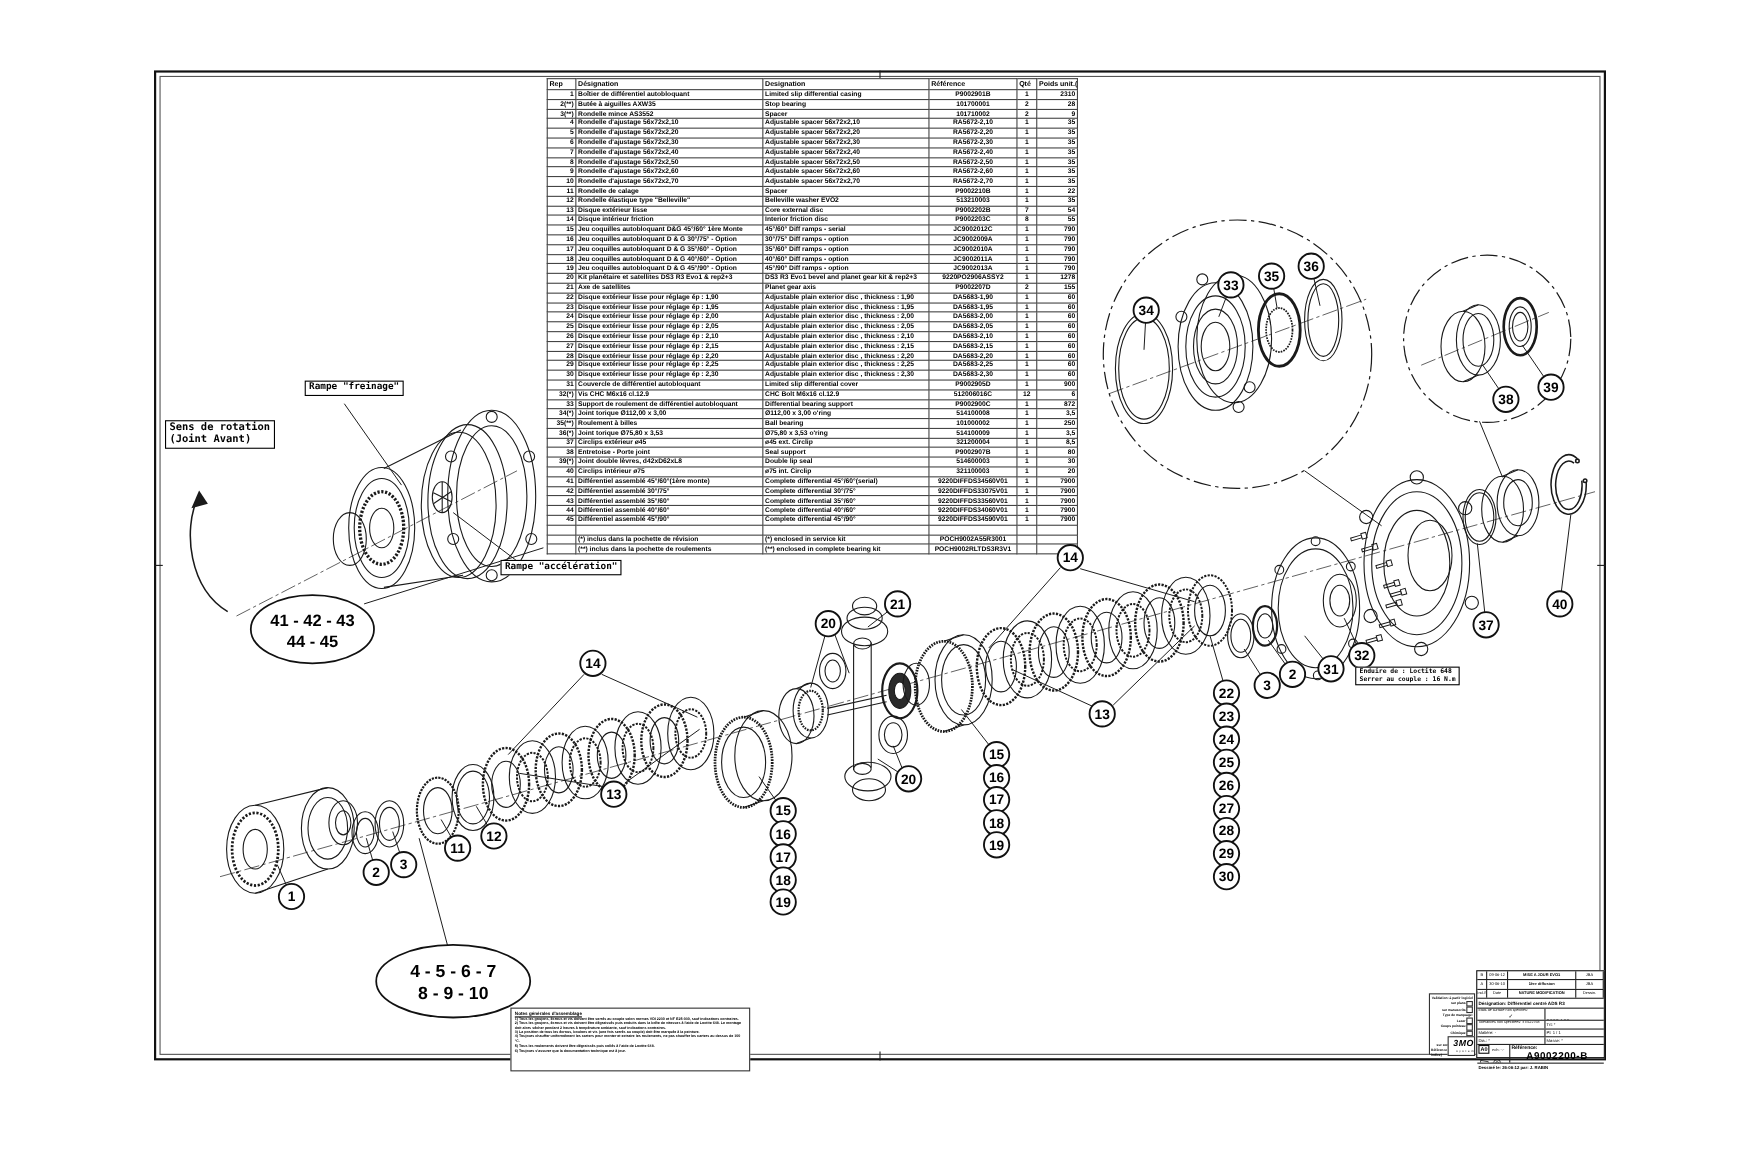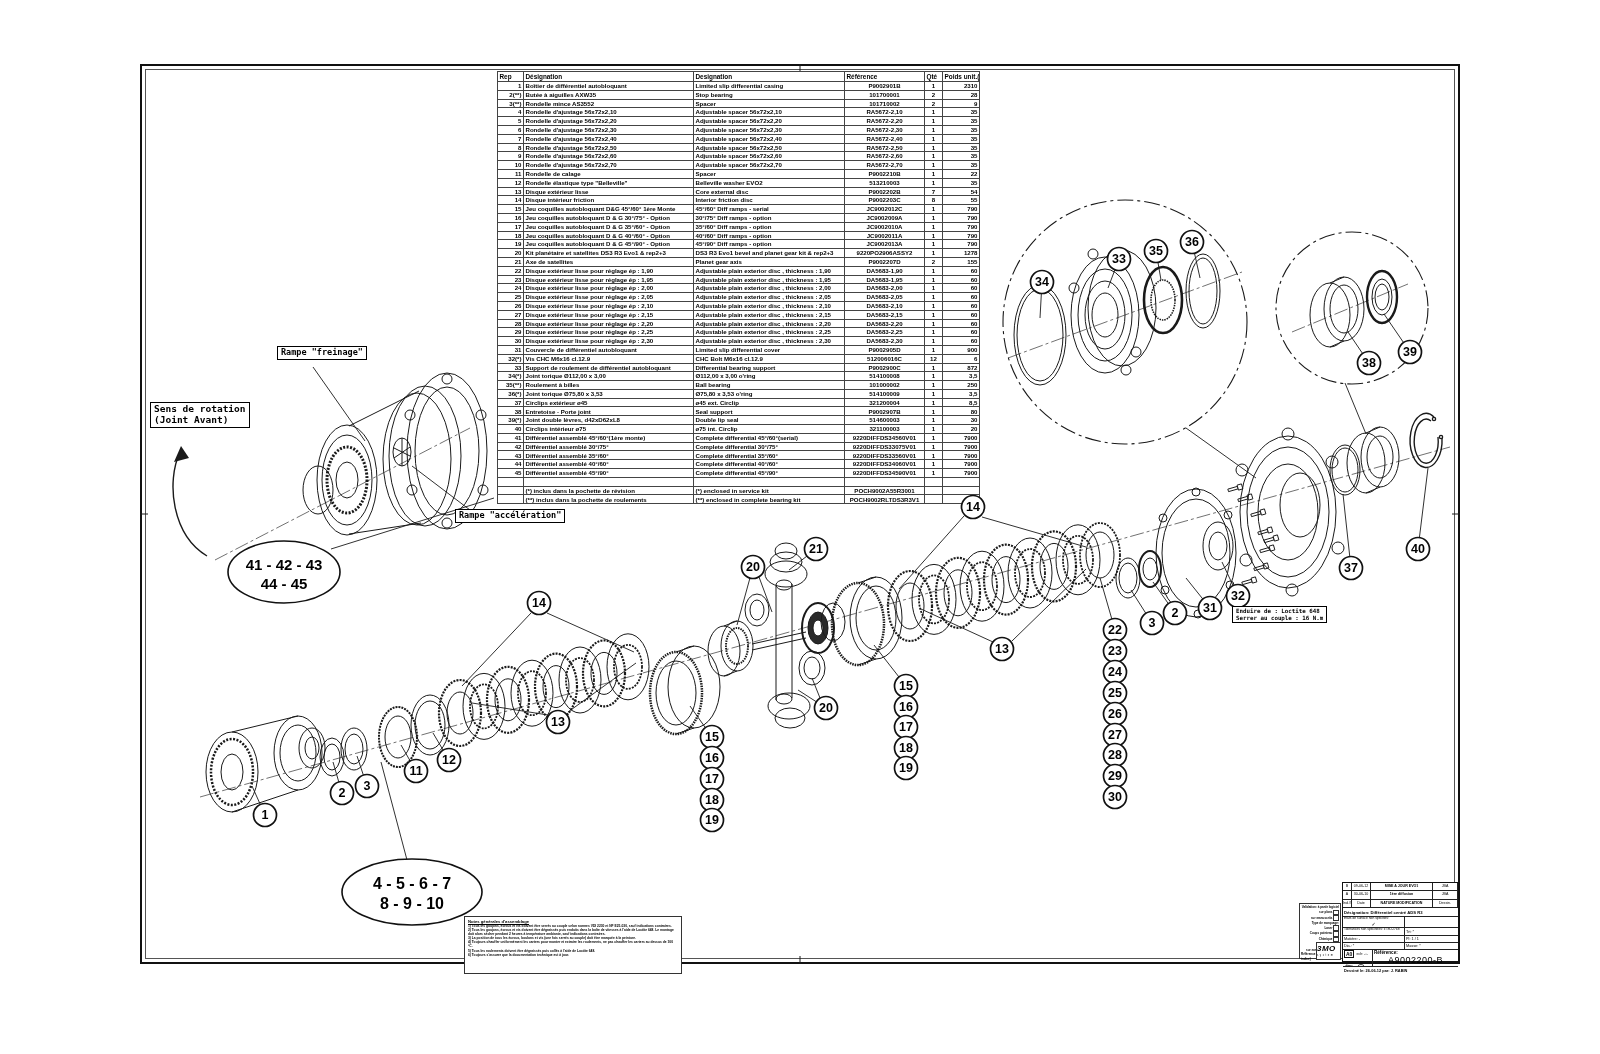--- a/index.html
+++ b/index.html
@@ -20,21 +20,21 @@
   .c-fr{width:166px;text-align:left}
   .c-en{width:147px;text-align:left}
   .c-ref{width:76px;text-align:center}
   .c-qty{width:14px;text-align:center}
   .c-wt{width:33px;text-align:right}
   
   .dlabel{position:absolute;z-index:6;border:1.6px solid #000;background:#fff;
      font-family:"DejaVu Sans Mono",monospace;font-weight:700;color:#000;
      padding:1px 3px;white-space:pre;line-height:1.15}
   #lbl-freinage{left:277px;top:346px;font-size:8.5px}
-  #lbl-sens{left:150px;top:402px;font-size:9.5px}
+  #lbl-sens{left:150px;top:382px;font-size:9.5px}
   #lbl-accel{left:455px;top:509px;font-size:8.5px}
   #loctite-box{left:1232px;top:606px;font-size:5.8px;border-width:1.2px;z-index:6}
   
   #notes-block{position:absolute;left:464px;top:916px;width:218px;height:58px;z-index:4;
      border:1px solid #333;padding:2px 3px;box-sizing:border-box;background:#fff}
   #notes-block .nt{font-size:4.2px;font-weight:700;text-decoration:underline;line-height:5px}
   #notes-block .ni{font-size:3.3px;line-height:4.1px;font-weight:700}
   
   #title-block{position:absolute;left:1342px;top:882px;width:117px;height:80px;z-index:6;
      border:1.2px solid #111;background:#fff;box-sizing:border-box}
@@ -46,21 +46,21 @@
   .rev-row span{display:block;border-right:0.7px solid #222;font-size:3.6px;
      line-height:7.4px;text-align:center;overflow:hidden;white-space:nowrap;box-sizing:border-box}
   .rv0{width:9px}.rv1{width:19px}.rv2{width:62px;font-weight:700}.rv3{width:25px}
   .tiny{font-size:3.3px;line-height:3.8px}
   #validation-block{position:absolute;left:1299px;top:903px;width:42px;height:56px;z-index:6;
      border:0.8px solid #333;background:#fff;box-sizing:border-box;padding:1px}
   #validation-block .vrow{display:flex;justify-content:flex-end;align-items:center;
      font-size:3px;line-height:4.6px;font-weight:700;gap:1px}
   #validation-block .vbox{width:3.6px;height:3.6px;border:0.6px solid #333;display:inline-block}
   #logo-box{position:absolute;left:1316px;top:942px;width:25px;height:18px;z-index:6;
-     border:0.8px solid #333;background:#fff;box-sizing:border-box;text-align:left}
+     border:0.8px solid #333;background:#fff;box-sizing:border-box;text-align:right}
   #logo-box .lg{font-size:8px;font-weight:700;font-style:italic;line-height:11px;letter-spacing:0.5px}
   #logo-box .lgs{font-size:2.6px;line-height:3px;letter-spacing:0.4px}
   #frame-outer{position:absolute;left:140px;top:64px;width:1320px;height:900px;
      border:2px solid #111;z-index:0;box-sizing:border-box}
   #frame-inner{position:absolute;left:145px;top:69px;width:1310px;height:890px;
      border:0.6px solid #555;z-index:0;box-sizing:border-box}
 </style>
 </head>
 <body>
 
@@ -872,21 +872,21 @@
         <g stroke="#111" fill="none" stroke-width="0.7">
           <path d="M2,2 L9,3.2 L9,5.8 L2,7 Z"></path>
           <circle cx="17" cy="4.5" r="3.2"></circle>
             <circle cx="17" cy="4.5" r="1.3"></circle>
           <line x1="12" y1="4.5" x2="22" y2="4.5" stroke-dasharray="2 1"></line>
         </g>
       </svg>
     </div>
     <div class="tb-cell" style="width:85px;text-align:center">
       <div style="font-size:4.6px;font-weight:700;text-align:left">Référence:</div>
-      <div style="font-size:9px;font-weight:400;letter-spacing:0.5px">A9002200-B</div>
+      <div style="font-size:9px;font-weight:700;letter-spacing:0.5px">A9002200-B</div>
     </div>
   </div>
   <div class="tb-row" style="height:8px;border-bottom:none">
     <div class="tb-cell" style="width:100%;font-size:3.9px;line-height:8px;font-weight:700">Dessiné le: 26-06-12   par: J. RABIN</div>
   </div>
 </div>
 
 <svg id="callout-layer" viewBox="0 0 1600 1054">
     <line x1="265" y1="815" x2="252" y2="786" stroke="#1a1a1a" stroke-width="0.9"></line>
     <line x1="342" y1="793" x2="333" y2="762" stroke="#1a1a1a" stroke-width="0.9"></line>

